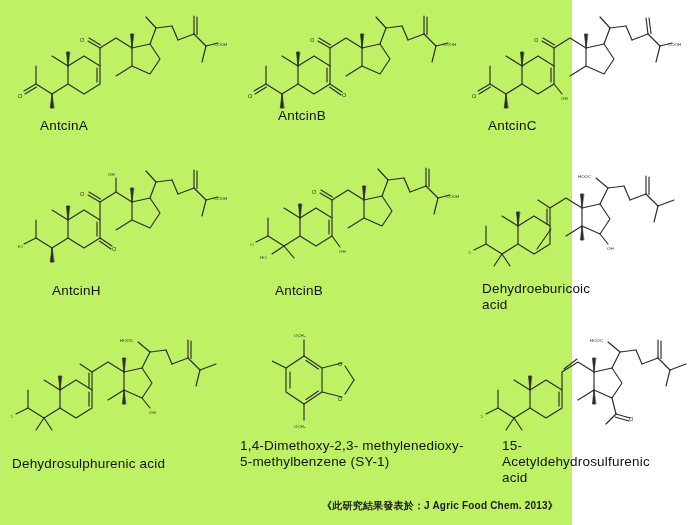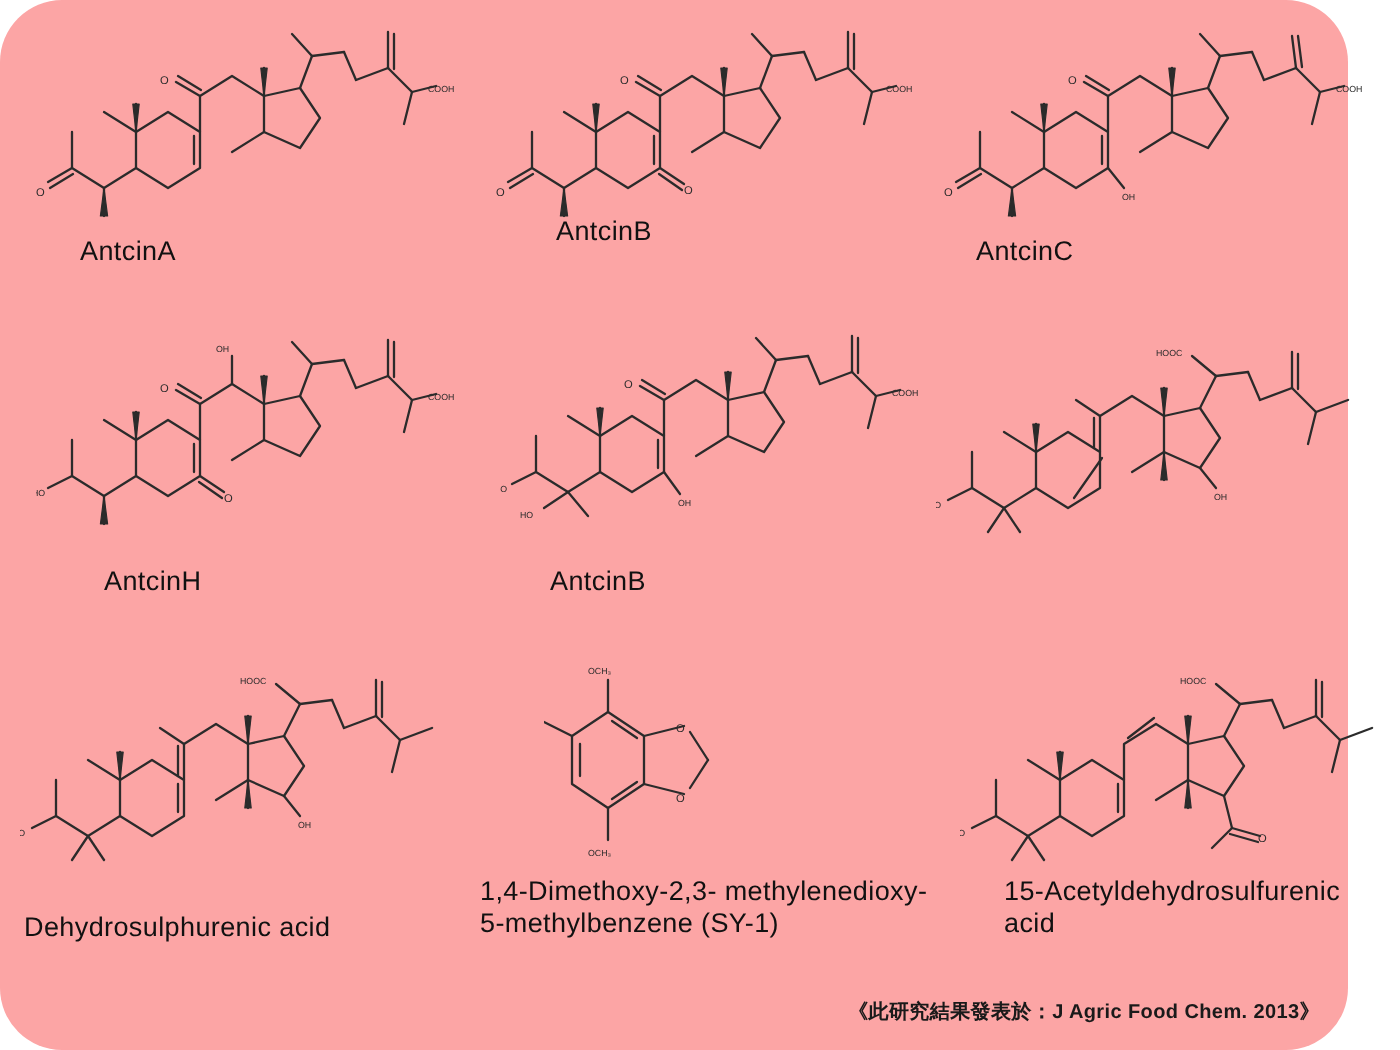--- a/index.html
+++ b/index.html
@@ -10,24 +10,23 @@
   body {
     width: 700px;
     height: 525px;
     position: relative;
     font-family: "Liberation Sans", sans-serif;
     color: #1a1a1a;
     overflow: hidden;
   }
   #page {
     position: relative;
-    width: 674px;
+    width: 572px;
     height: 525px;
-    background: #fca5a5;
-    border-radius: 31px;
+    background: #bef264;
   }
   .cell {
     position: absolute;
   }
   .struct-svg {
     display: block;
   }
   .struct-svg line,
   .struct-svg polyline,
   .struct-svg path,
@@ -326,20 +325,21 @@
       <line x1="140" y1="36" x2="156" y2="34"></line>
       <line x1="156" y1="34" x2="162" y2="48"></line>
       <line x1="162" y1="48" x2="178" y2="42"></line>
       <line x1="178" y1="42" x2="178" y2="24"></line>
       <line x1="181" y1="42.5" x2="181" y2="25"></line>
       <line x1="178" y1="42" x2="190" y2="54"></line>
       <line x1="190" y1="54" x2="186" y2="70"></line>
       <line x1="190" y1="54" x2="206" y2="48"></line>
     </svg>
   </div>
+  <div class="caption" style="left:482px; top:281px;">Dehydroeburicoic acid</div>
 
   <div class="cell" style="left:10px; top:318px;">
     <svg class="struct-svg" width="220" height="122" viewBox="0 0 220 122">
       <polyline points="18,72 18,90 34,100 50,90 50,72 34,62"></polyline>
       <polyline points="50,72 66,62 82,72 82,90 66,100 50,90"></polyline>
       <polyline points="82,72 82,54 98,44 114,54 114,72 98,82"></polyline>
 
       <line x1="79" y1="74" x2="79" y2="88"></line>
 
       <line x1="79" y1="55" x2="79" y2="70"></line>

